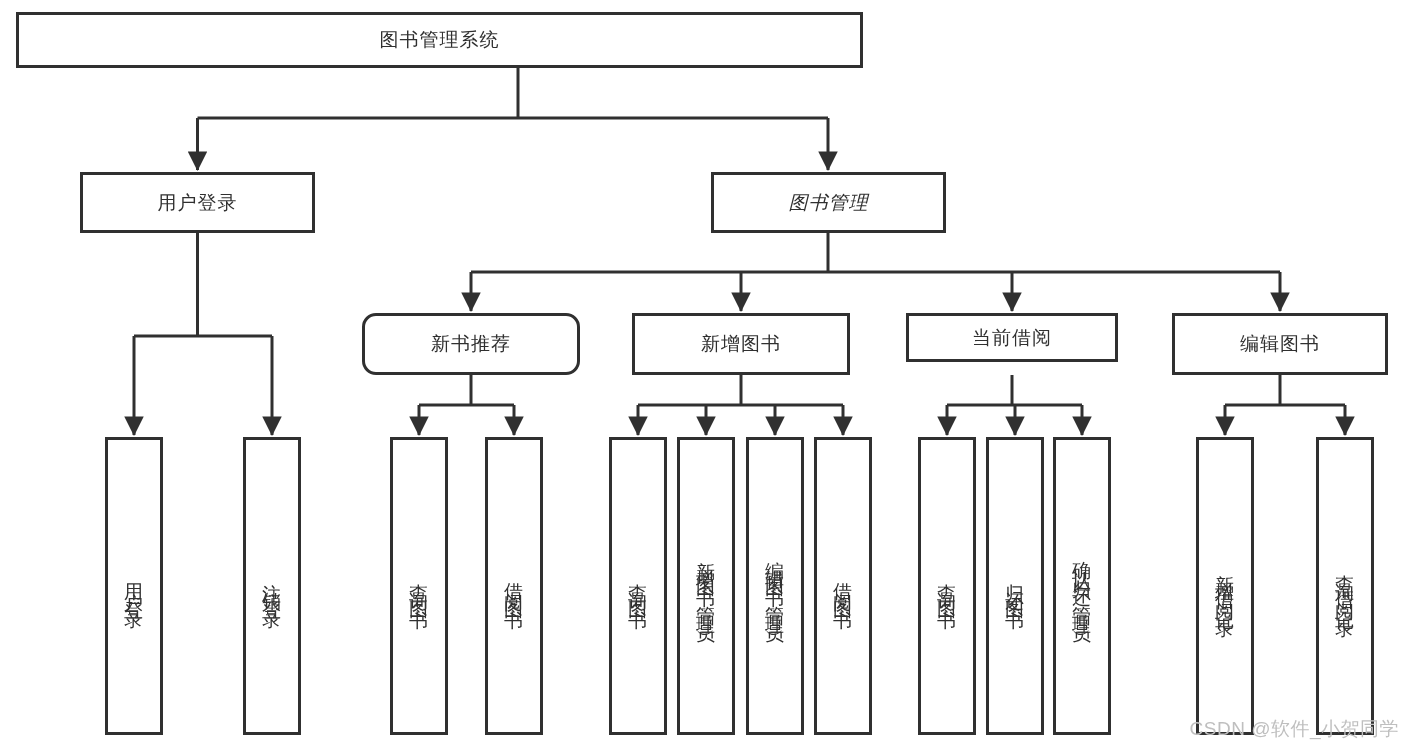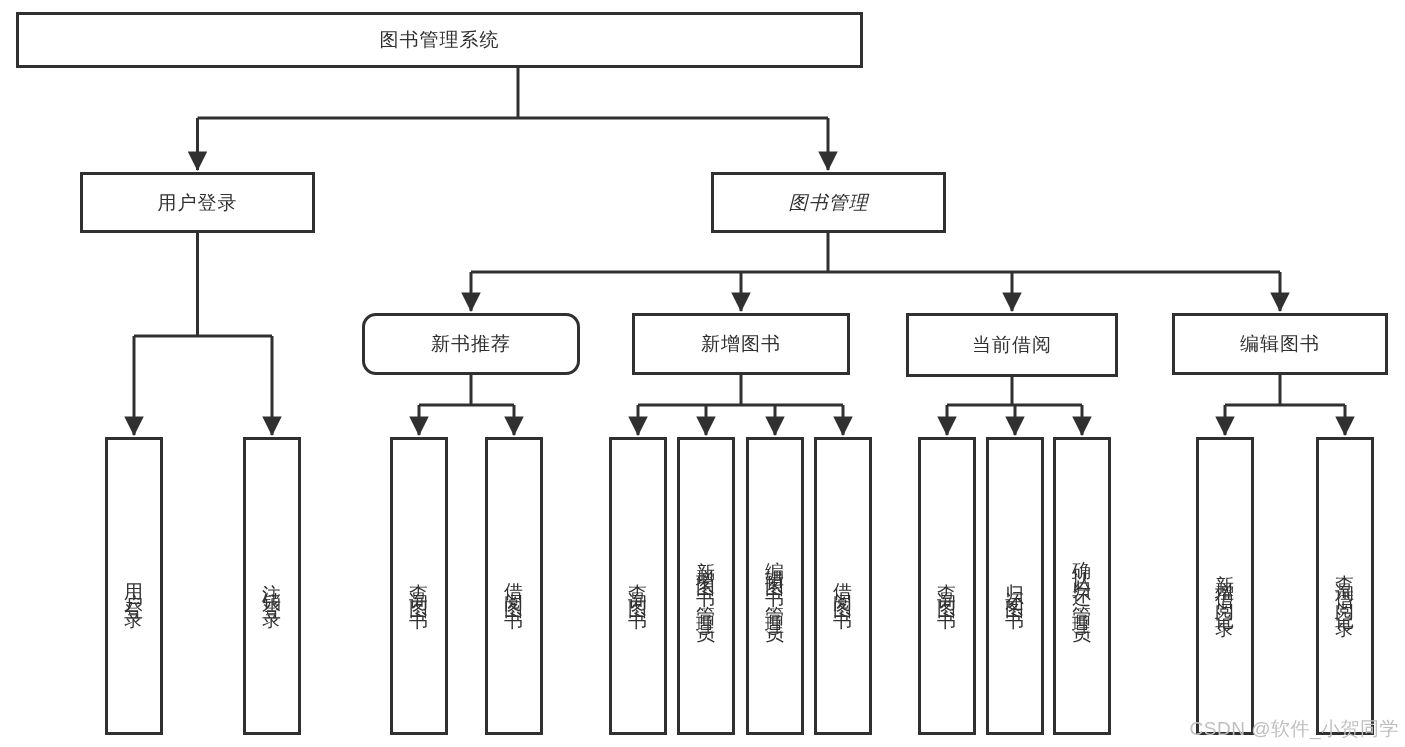--- a/index.html
+++ b/index.html
@@ -87,21 +87,21 @@
     </g>
   </svg>
 
   <div class="node" style="left:16px; top:12px; width:847px; height:56px;">图书管理系统</div>
 
   <div class="node" style="left:80px; top:172px; width:235px; height:61px;">用户登录</div>
   <div class="node" style="left:711px; top:172px; width:235px; height:61px;font-style:italic;">图书管理</div>
 
   <div class="node" style="left:362px; top:313px; width:218px; height:62px;border-radius:14px;">新书推荐</div>
   <div class="node" style="left:632px; top:313px; width:218px; height:62px;">新增图书</div>
-  <div class="node" style="left:906px; top:313px; width:212px; height:64px;">当前借阅</div>
+  <div class="node" style="left:906px; top:313px; width:212px; height:49px;">当前借阅</div>
   <div class="node" style="left:1172px; top:313px; width:216px; height:62px;">编辑图书</div>
 
   <div class="node v" style="left:105px; top:437px; width:58px; height:298px;">用户登录</div>
   <div class="node v" style="left:243px; top:437px; width:58px; height:298px;">注销登录</div>
 
   <div class="node v" style="left:390px; top:437px; width:58px; height:298px;">查询图书</div>
   <div class="node v" style="left:485px; top:437px; width:58px; height:298px;">借阅图书</div>
 
   <div class="node v" style="left:609px; top:437px; width:58px; height:298px;">查询图书</div>
   <div class="node v" style="left:677px; top:437px; width:58px; height:298px;">新增图书（管理员）</div>

